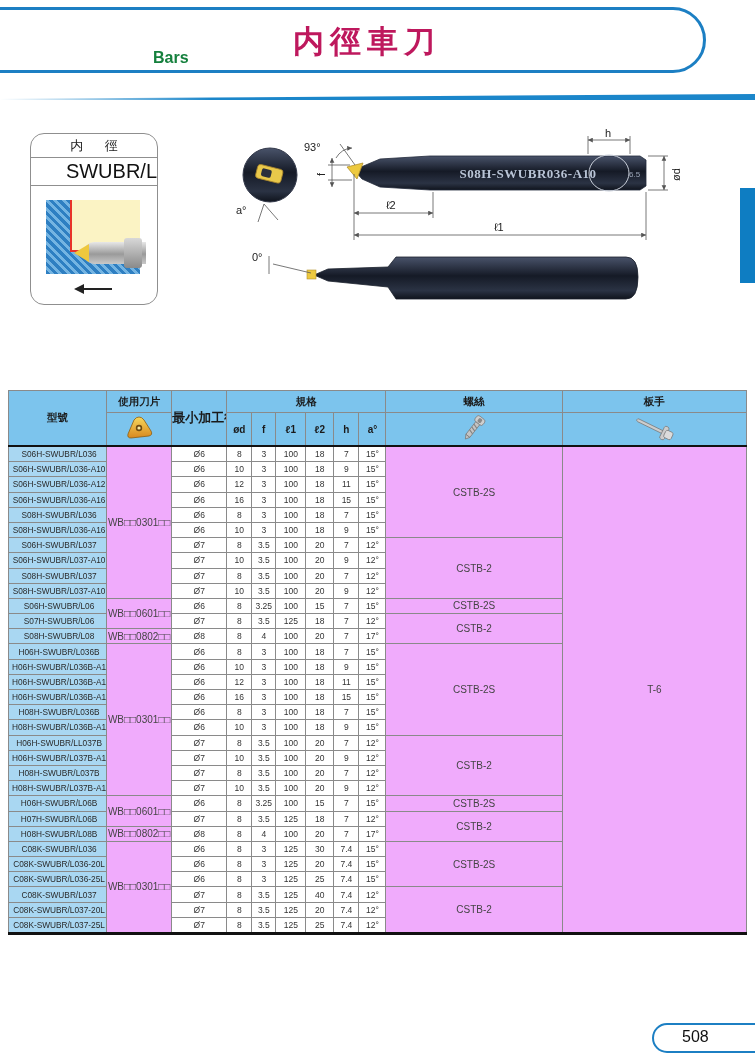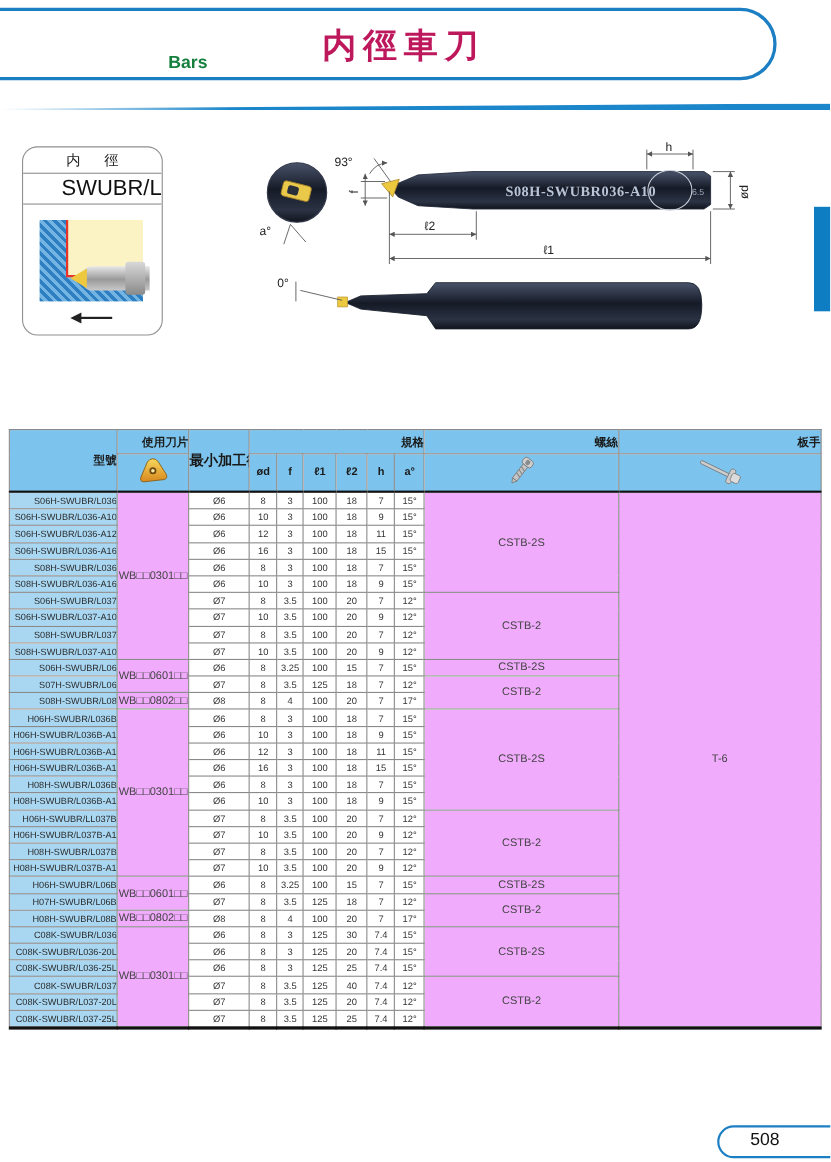--- a/index.html
+++ b/index.html
@@ -13,21 +13,21 @@
             font-weight:bold;color:#1787cd;letter-spacing:0px;}
   .title-en-sub{position:absolute;left:153px;top:49px;font-size:16px;font-weight:bold;color:#15803d;}
   .title-zh{position:absolute;left:293px;top:21px;font-size:31px;font-weight:bold;color:#be185d;
             letter-spacing:6px;}
   .swoosh{position:absolute;left:0;top:94px;width:755px;height:6px;
           background:linear-gradient(to right,rgba(27,134,202,0),#1b86ca 28%,#1b86ca);
           clip-path:polygon(0 80%,100% 0,100% 100%,0 100%);}
   .side-tab{position:absolute;right:0;top:188px;width:15px;height:95px;background:#0e7dc2;}
 
   
-  .card{position:absolute;left:20px;top:133px;width:126px;height:170px;background:#fff;
+  .card{position:absolute;left:30px;top:133px;width:126px;height:170px;background:#fff;
         border:1.5px solid #8f8f8f;border-radius:14px;overflow:hidden;}
   .card-cat{height:23px;line-height:24px;text-align:center;font-size:13px;color:#222;
             letter-spacing:9px;text-indent:9px;border-bottom:1px solid #8f8f8f;}
   .card-model{height:27px;line-height:27px;text-align:right;font-size:20px;color:#111;
               border-bottom:1px solid #8f8f8f;}
   .illus{position:absolute;left:15px;top:66px;width:94px;height:74px;}
   .illus .blue{position:absolute;inset:0;
      background:repeating-linear-gradient(45deg,#2e7fc2 0 3px,#74b4e2 3px 6px);}
   .illus .yellow{position:absolute;left:24px;top:0;right:0;height:50px;background:#fbf3c4;
      border-left:2.5px solid #e8332a;border-bottom:2.5px solid #e8332a;}
@@ -47,25 +47,25 @@
   
   .drawing{position:absolute;left:228px;top:128px;}
   .dim{stroke:#555;stroke-width:0.8;fill:none;}
   .dimtext{font-size:11px;fill:#222;font-family:"Liberation Sans",sans-serif;}
 
   
   .tbl-wrap{position:absolute;left:8px;top:390px;}
   table{border-collapse:collapse;table-layout:fixed;width:739px;border-bottom:3px solid #111;}
   th,td{border:1px solid #8a8a8a;overflow:hidden;white-space:nowrap;padding:0;}
   thead th{background:#7cc4ed;font-size:10.5px;color:#1a1a1a;font-weight:bold;}
-  tr.h1 th{height:21px;text-align:right;}
+  tr.h1 th{height:21px;}
   tr.h2 th{height:32px;}
   .spec-sub{font-size:10px;}
   tbody td{height:14.2px;font-size:8.5px;color:#333;text-align:center;}
-  td.c-model{text-align:right;padding-left:3px;background:#a9d7f2;color:#2a2a2a;font-size:8.3px;margin-top:30px;}
+  td.c-model{text-align:center;padding-left:3px;background:#a9d7f2;color:#2a2a2a;font-size:8.3px;margin-top:30px;}
   td.c-insert,td.c-screw,td.c-wrench{font-size:10px;color:#444;background:#f0abfc;}
   tbody tr:first-child td{border-top:2.5px solid #111;}
 
   
   .page-pill{position:absolute;left:652px;top:1023px;width:120px;height:26px;
      border:2.5px solid #1c7fc3;border-radius:15px;background:#fff;}
   .page-num{position:absolute;left:28px;top:3px;font-size:16px;color:#111;}
 </style>
 </head>
 <body>

